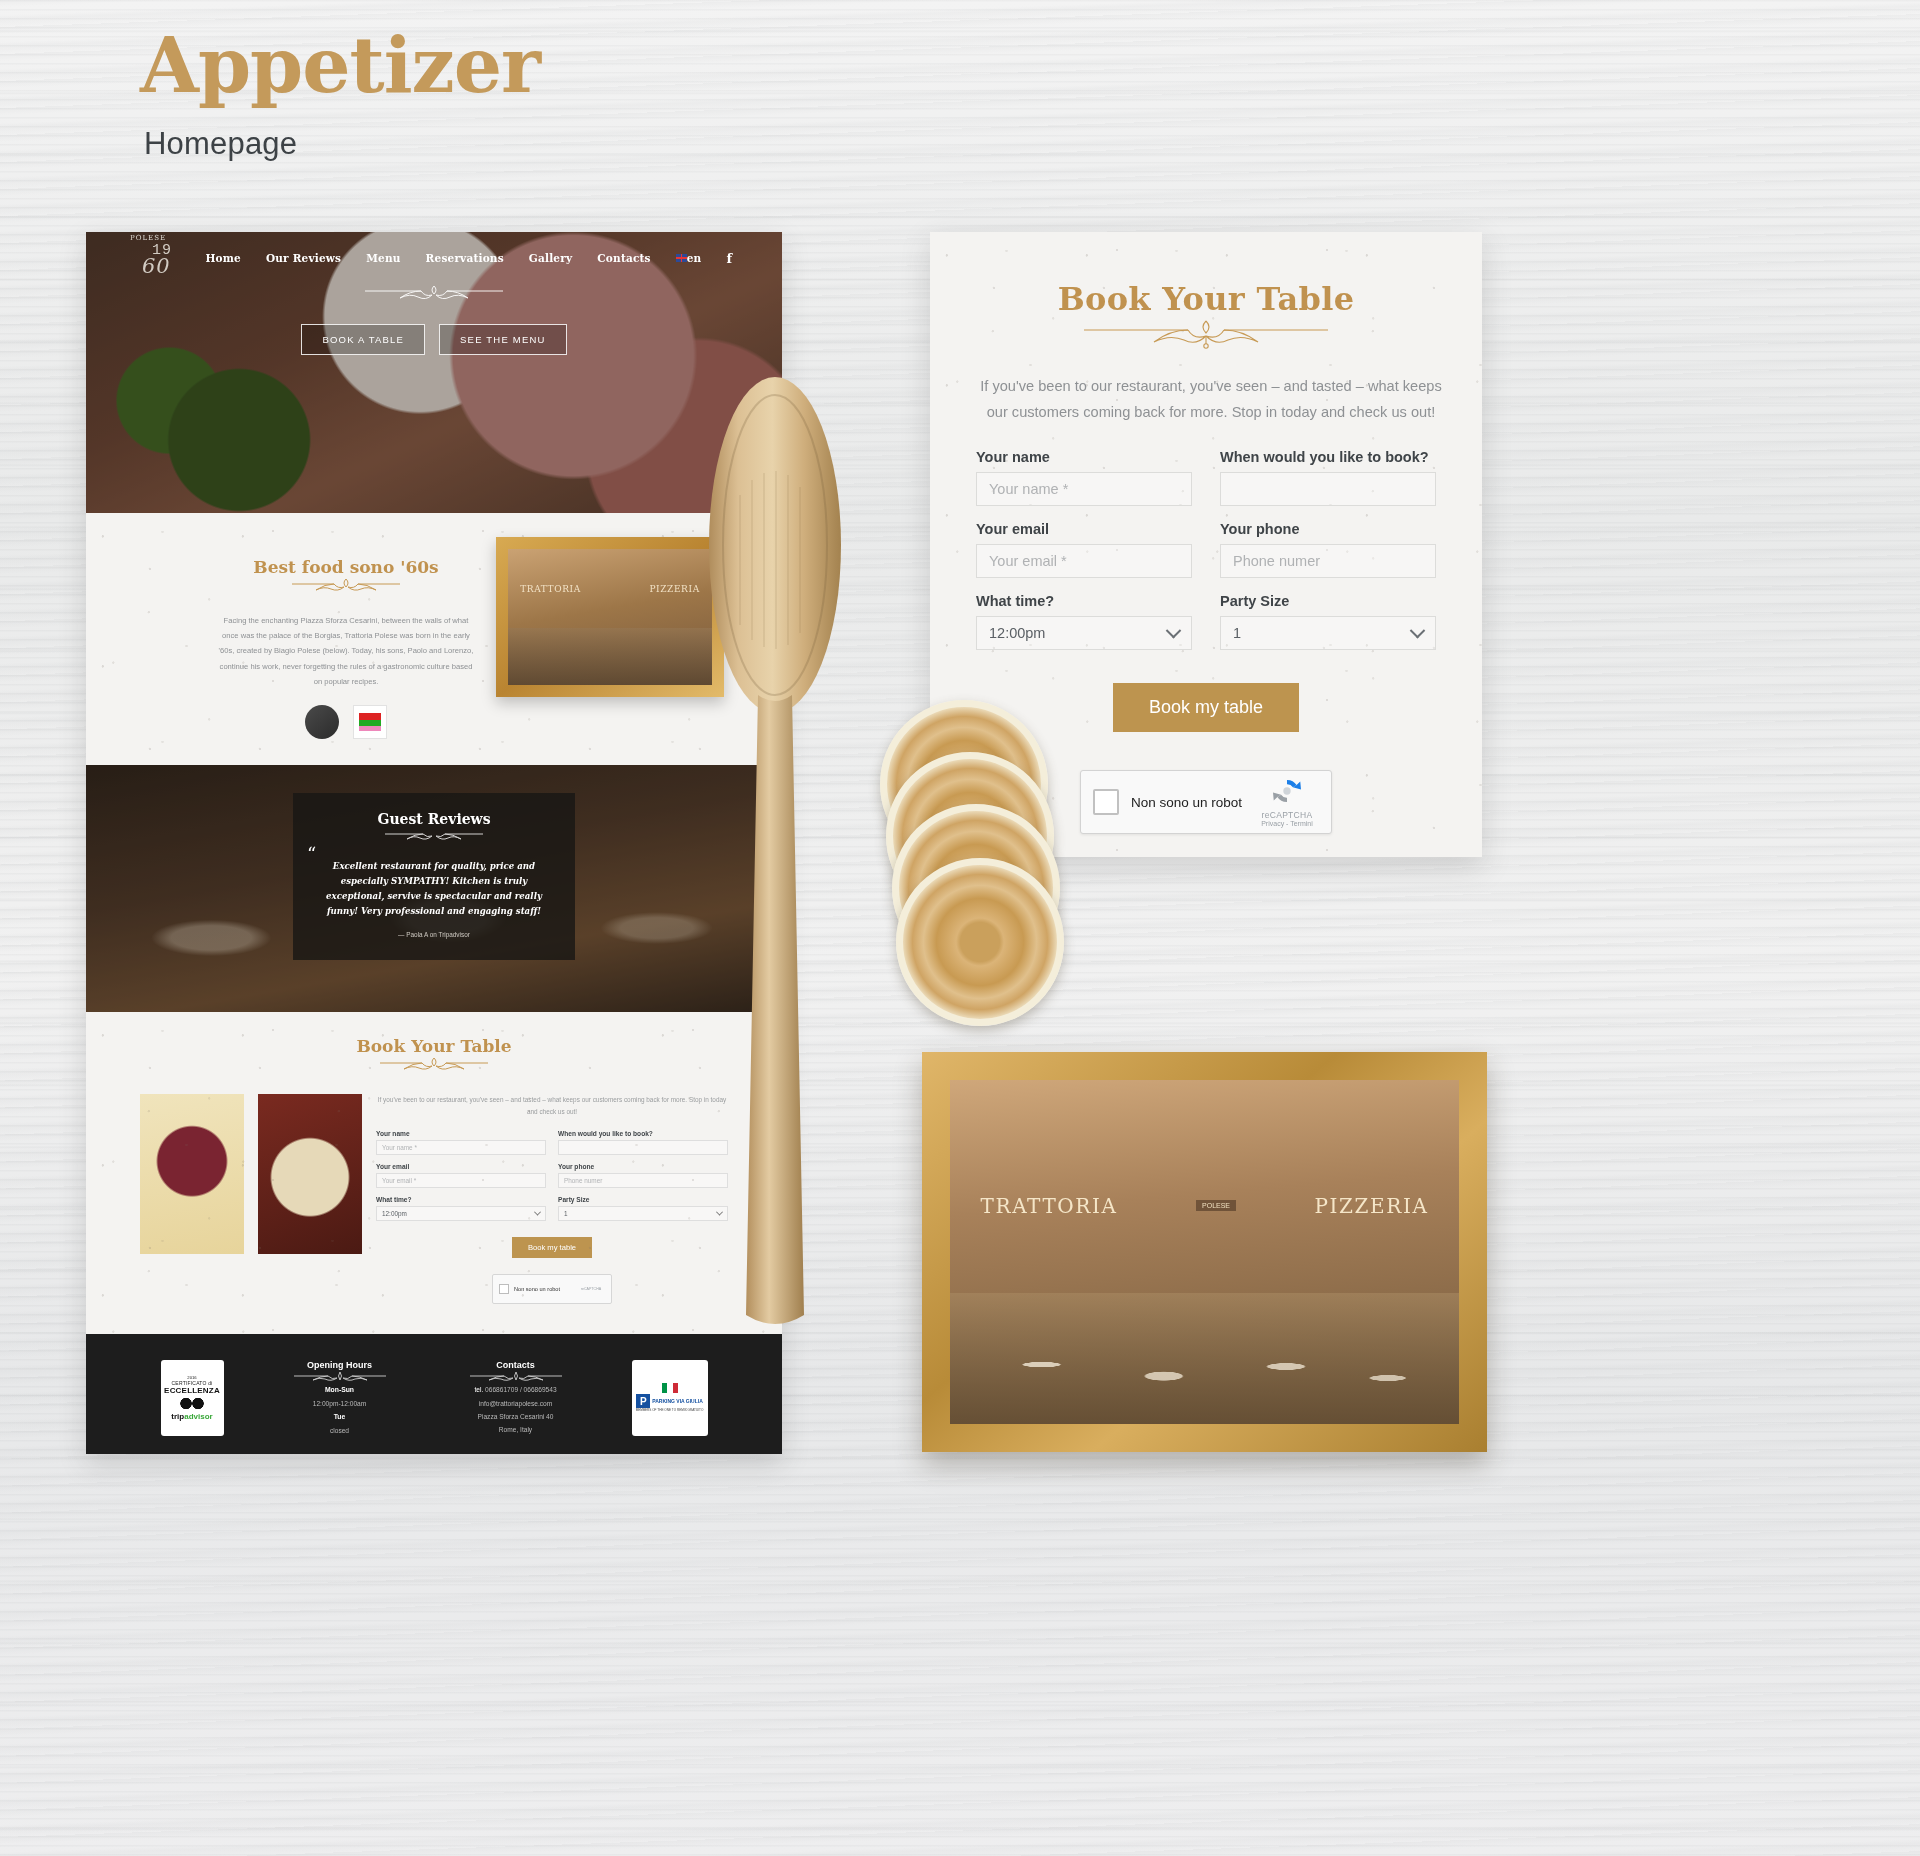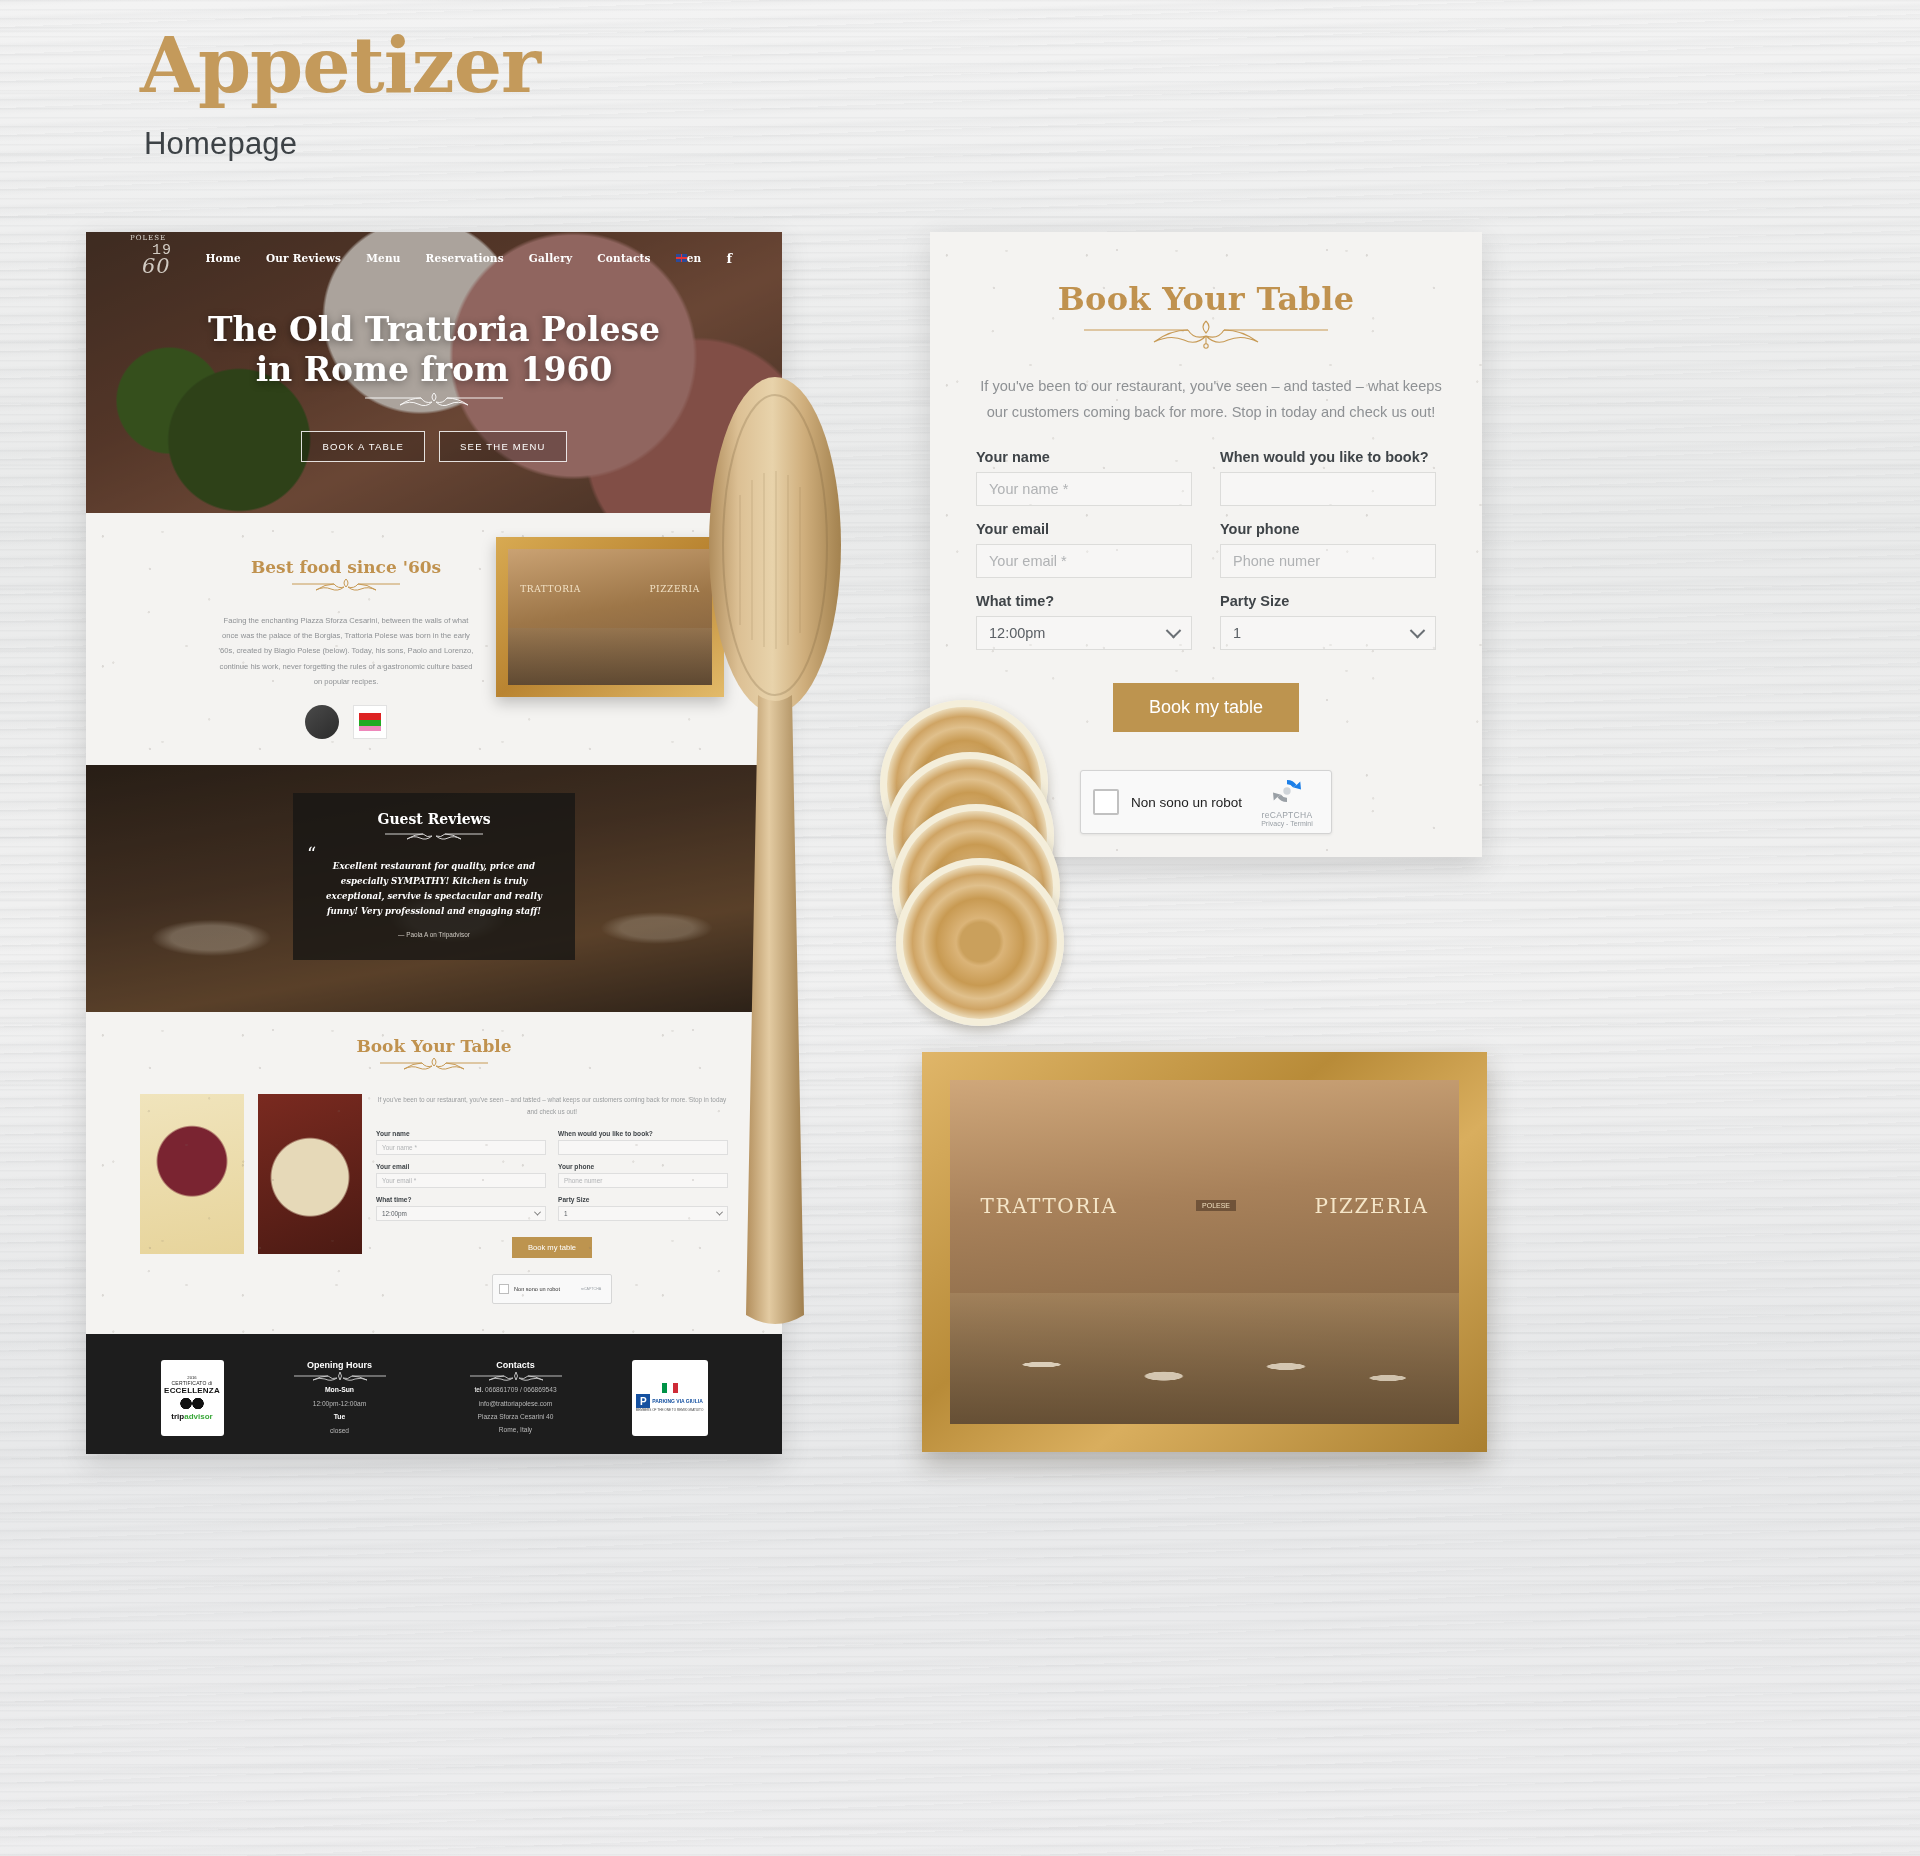--- a/index.html
+++ b/index.html
@@ -393,45 +393,41 @@
           <span class="nav-link">Gallery</span>
           <span class="nav-link">Contacts</span>
           <span class="nav-link nav-lang">
             <span class="flag"></span>
             <span>en</span>
           </span>
           <span class="fb-icon">f</span>
         </div>
       </nav>
 
-      <div id="hero-title">
-        <div>The Old Trattoria Polese</div>
-        <div>in Rome from 1960</div>
-      </div>
 
       <svg class="flourish" width="150" height="18" viewBox="0 0 150 18">
         <g fill="none" stroke="#ffffff" stroke-width="1" opacity=".9">
           <path d="M6 7 H62"></path>
             <path d="M88 7 H144"></path>
           <path d="M62 7 q4 6 11 4 q-6 6 -14 2 q-8 -4 -18 1 q10 -7 21 -7"></path>
           <path d="M88 7 q-4 6 -11 4 q6 6 14 2 q8 -4 18 1 q-10 -7 -21 -7"></path>
           <path d="M75 2 q4 4 0 8 q-4 -4 0 -8"></path>
         </g>
       </svg>
 
       <div id="hero-buttons">
         <div class="hero-btn">BOOK A TABLE</div>
         <div class="hero-btn">SEE THE MENU</div>
       </div>
     </div>
   </section>
 
   <section id="bestfood" class="paper">
     <div id="bf-left">
-      <div id="bf-title">Best food since '60s</div>
+      <div id="bf-title">Best food sono '60s</div>
       <svg class="flourish" width="120" height="16" viewBox="0 0 120 16">
         <g fill="none" stroke="#c79a55" stroke-width="1">
           <path d="M6 7 H48"></path>
             <path d="M72 7 H114"></path>
           <path d="M48 7 q4 5 10 3 q-6 5 -13 2 q-7 -3 -15 1 q9 -6 18 -6"></path>
           <path d="M72 7 q-4 5 -10 3 q6 5 13 2 q7 -3 15 1 q-9 -6 -18 -6"></path>
           <path d="M60 2 q4 4 0 8 q-4 -4 0 -8"></path>
         </g>
       </svg>
       <div id="bf-body">Facing the enchanting Piazza Sforza Cesarini, between the walls of what once was the palace of the Borgias, Trattoria Polese was born in the early '60s, created by Biagio Polese (below). Today, his sons, Paolo and Lorenzo, continue his work, never forgetting the rules of a gastronomic culture based on popular recipes.</div>

